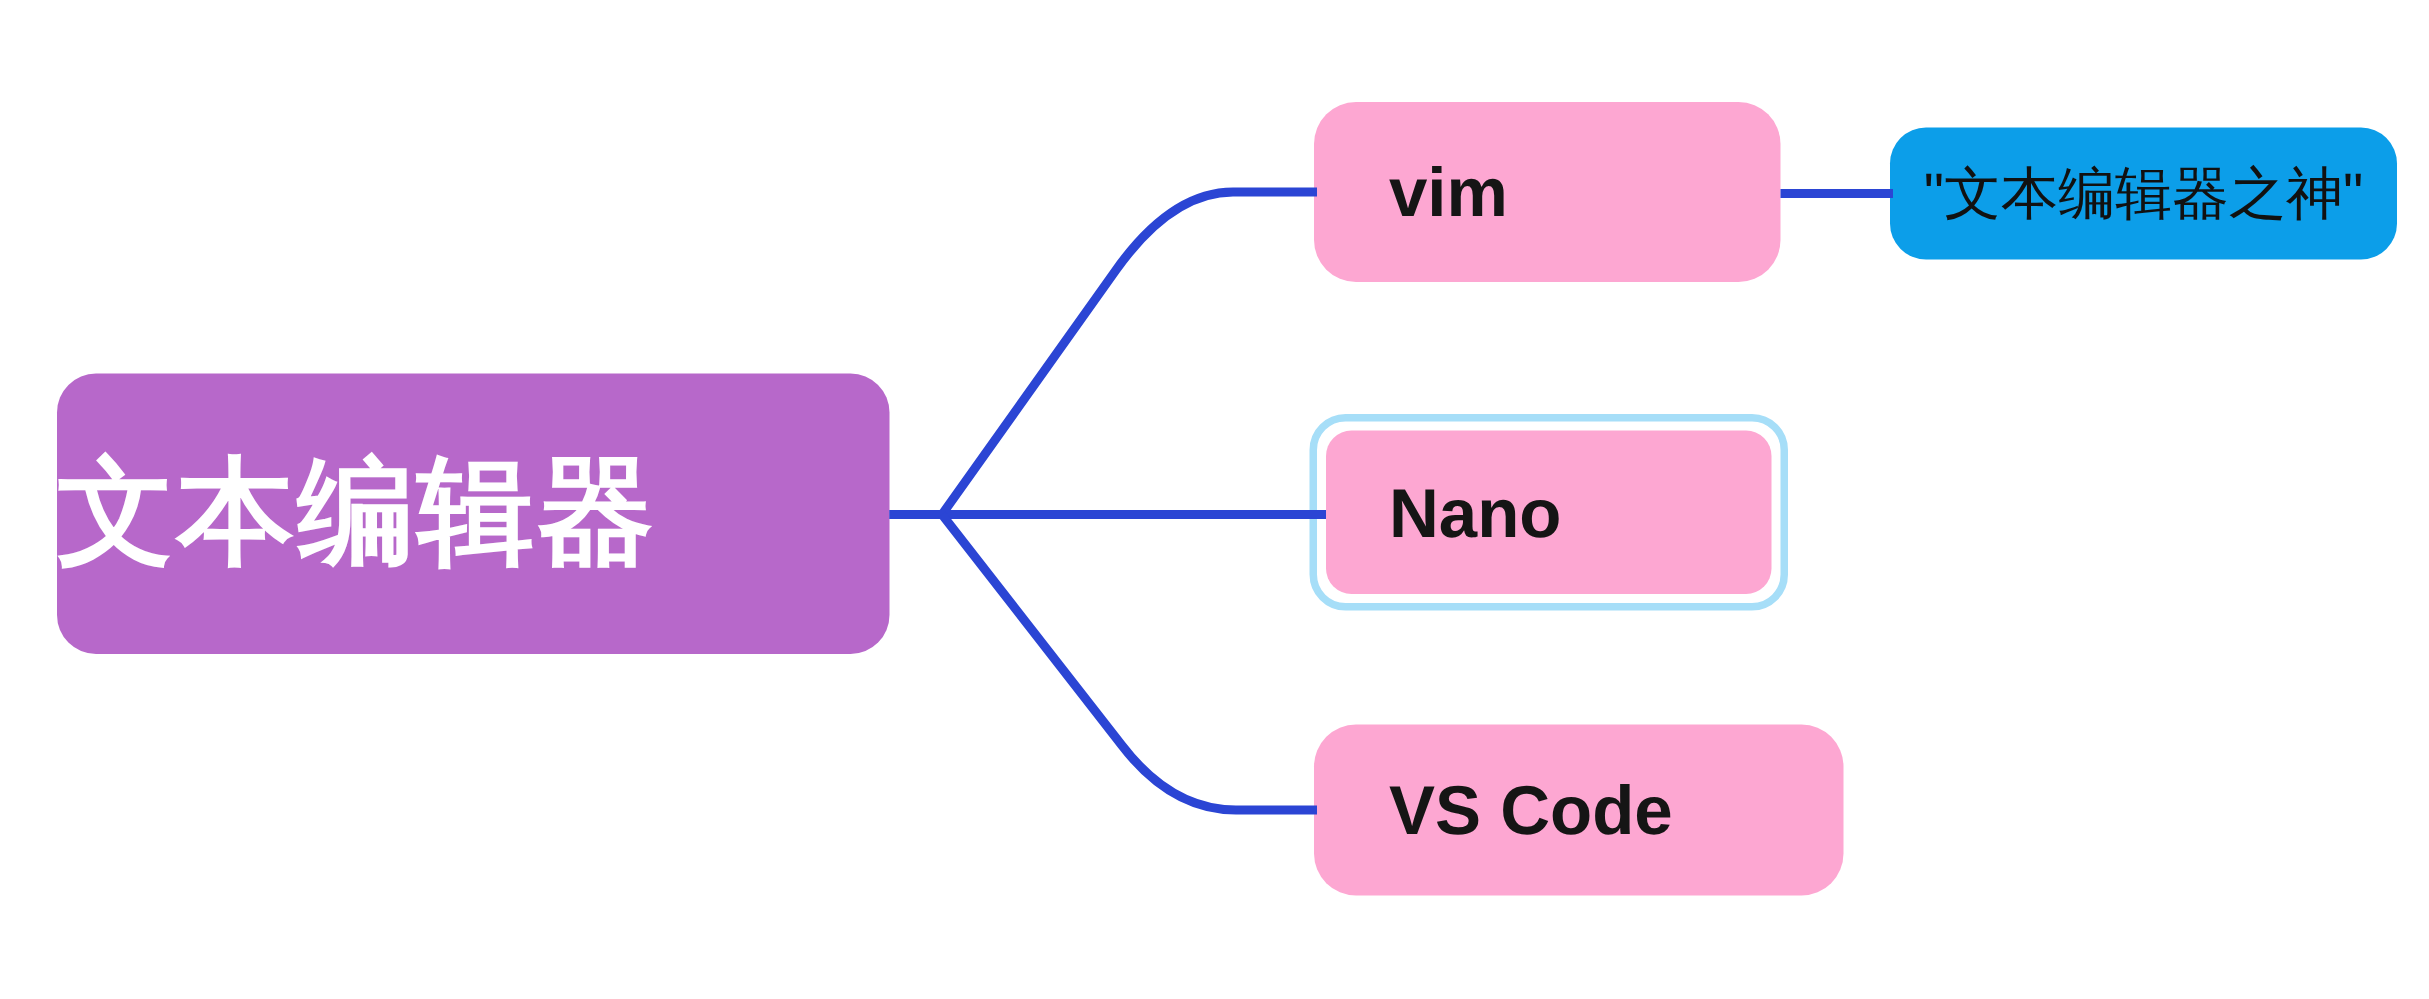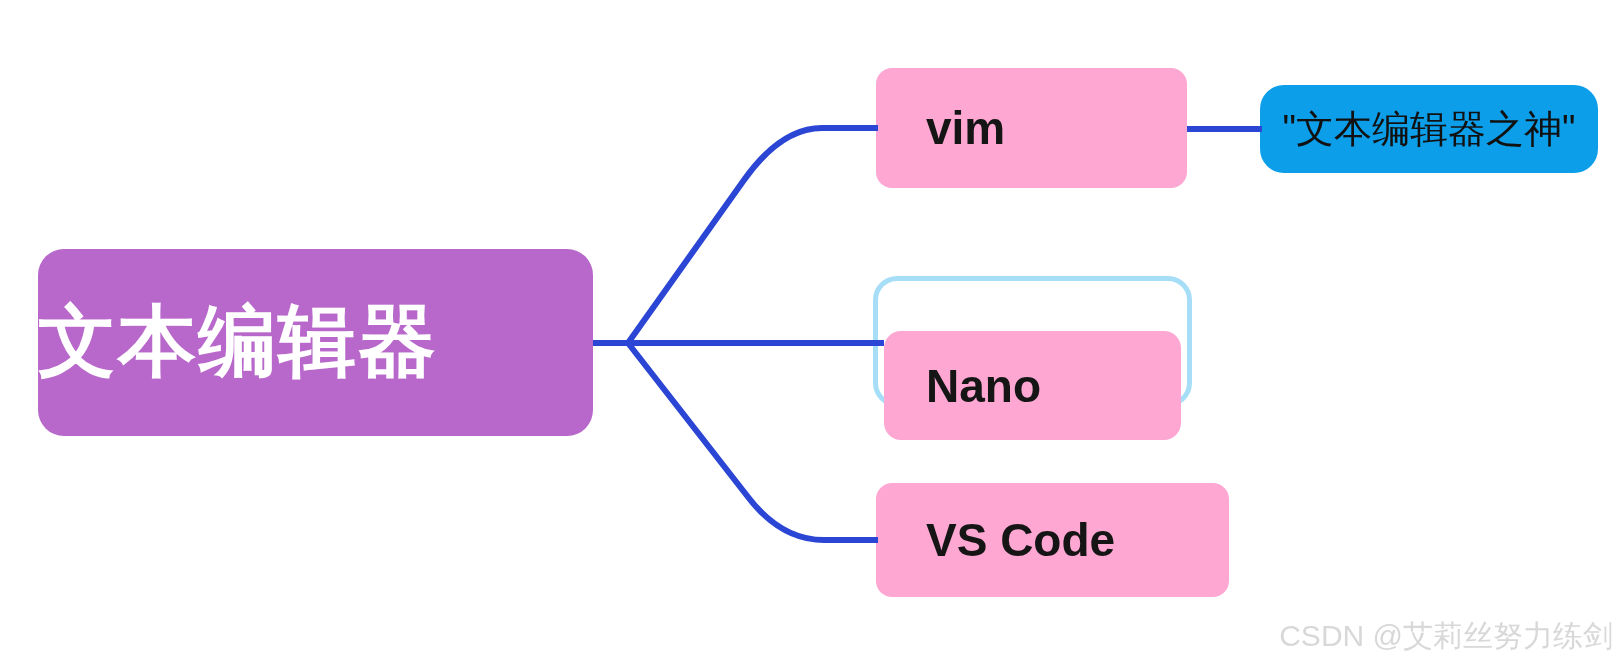--- a/index.html
+++ b/index.html
@@ -50,21 +50,21 @@
   }
   .node-root .label {
     color: #ffffff;
     font-size: 78px;
     font-weight: 900;
     letter-spacing: 2px;
     white-space: nowrap;
   }
   .child {
     background: #fda7d2;
-    border-radius: 16px;
+    border-radius: 28px;
   }
   .child .label {
     color: #151515;
     font-size: 46px;
     font-weight: 700;
     white-space: nowrap;
   }
   .node-vim {
     left: 876px;
     top: 68px;
@@ -86,21 +86,20 @@
     z-index: 1;
   }
   .node-nano {
     position: relative;
     left: 0;
     top: 0;
     width: 100%;
     height: 100%;
     border-radius: 17px;
     padding-left: 42px;
-    margin-top: 44px;
   }
   .node-vscode {
     left: 876px;
     top: 483px;
     width: 353px;
     height: 114px;
     padding-left: 50px;
   }
   .node-note {
     left: 1260px;
@@ -155,17 +154,14 @@
   </div>
 
   <div class="node child node-vscode">
     <span class="label">VS Code</span>
   </div>
 
   <div class="node node-note">
     <span class="label">"文本编辑器之神"</span>
   </div>
 
-  <div class="watermark">
-    <span>CSDN @艾莉丝努力练剑</span>
-  </div>
 
 </div>
 
 </body></html>

